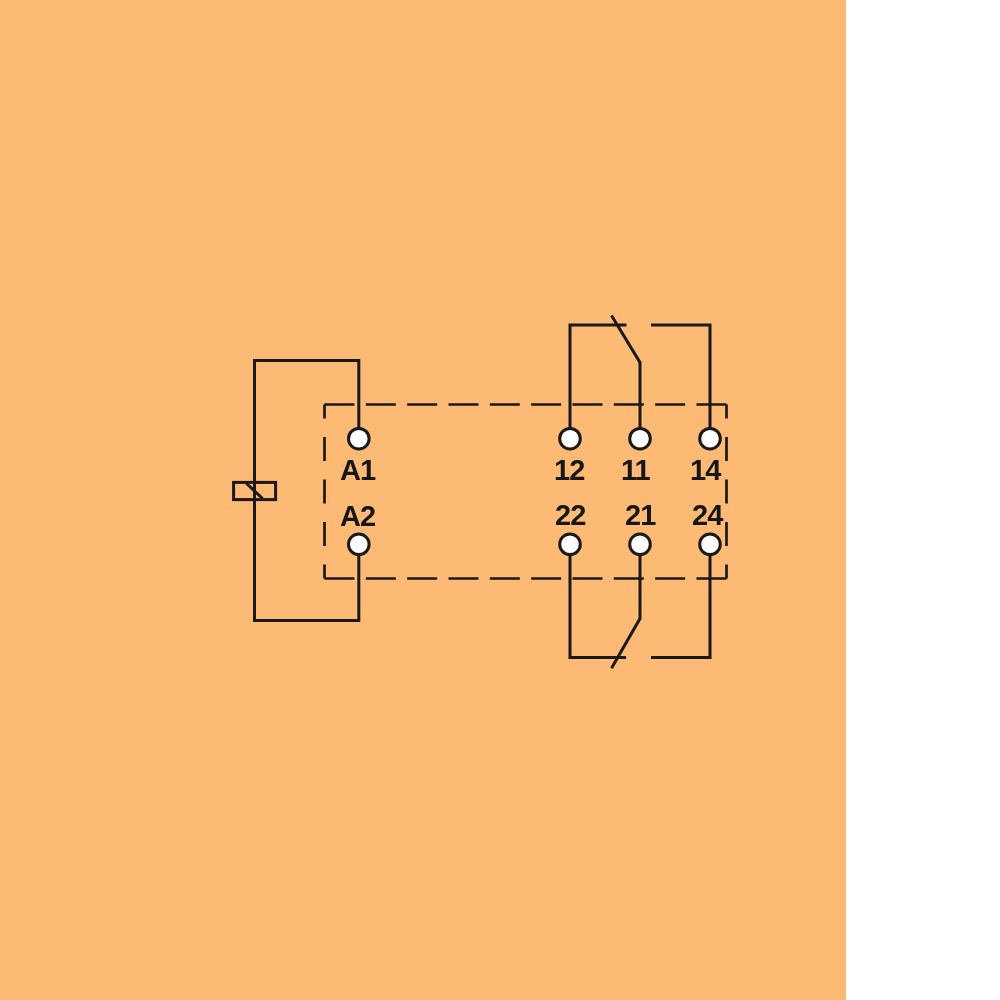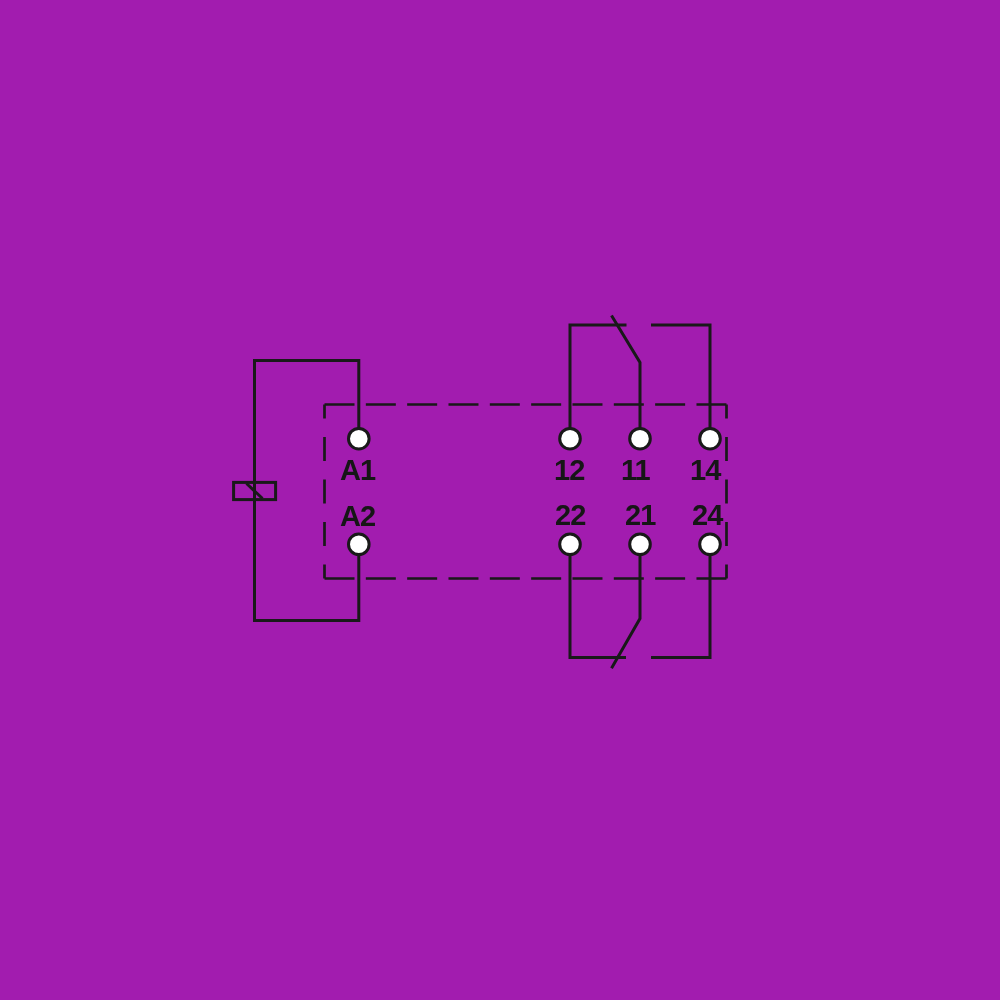--- a/index.html
+++ b/index.html
@@ -1,16 +1,16 @@
 <!DOCTYPE html>
 <html><head>
 <meta charset="utf-8">
 <style>
   html,body{margin:0;padding:0;background:#ffffff;}
-  .page{width:1000px;height:1000px;position:relative;background:#a21caf;overflow:hidden;}
+  .page{width:846px;height:1000px;position:relative;background:#fdba74;overflow:hidden;}
   svg{position:absolute;top:0;left:0;}
   text{font-family:"Liberation Sans",sans-serif;font-weight:bold;fill:#161616;}
 </style>
 </head>
 <body>
 <div class="page">
 <svg width="1000" height="1000" viewBox="0 0 1000 1000">
   <g fill="none" stroke="#191919" stroke-width="3">
 
     <path d="M 358.8 428 L 358.8 360.5 L 254.5 360.5 L 254.5 620.5 L 358.8 620.5 L 358.8 554.8"></path>

